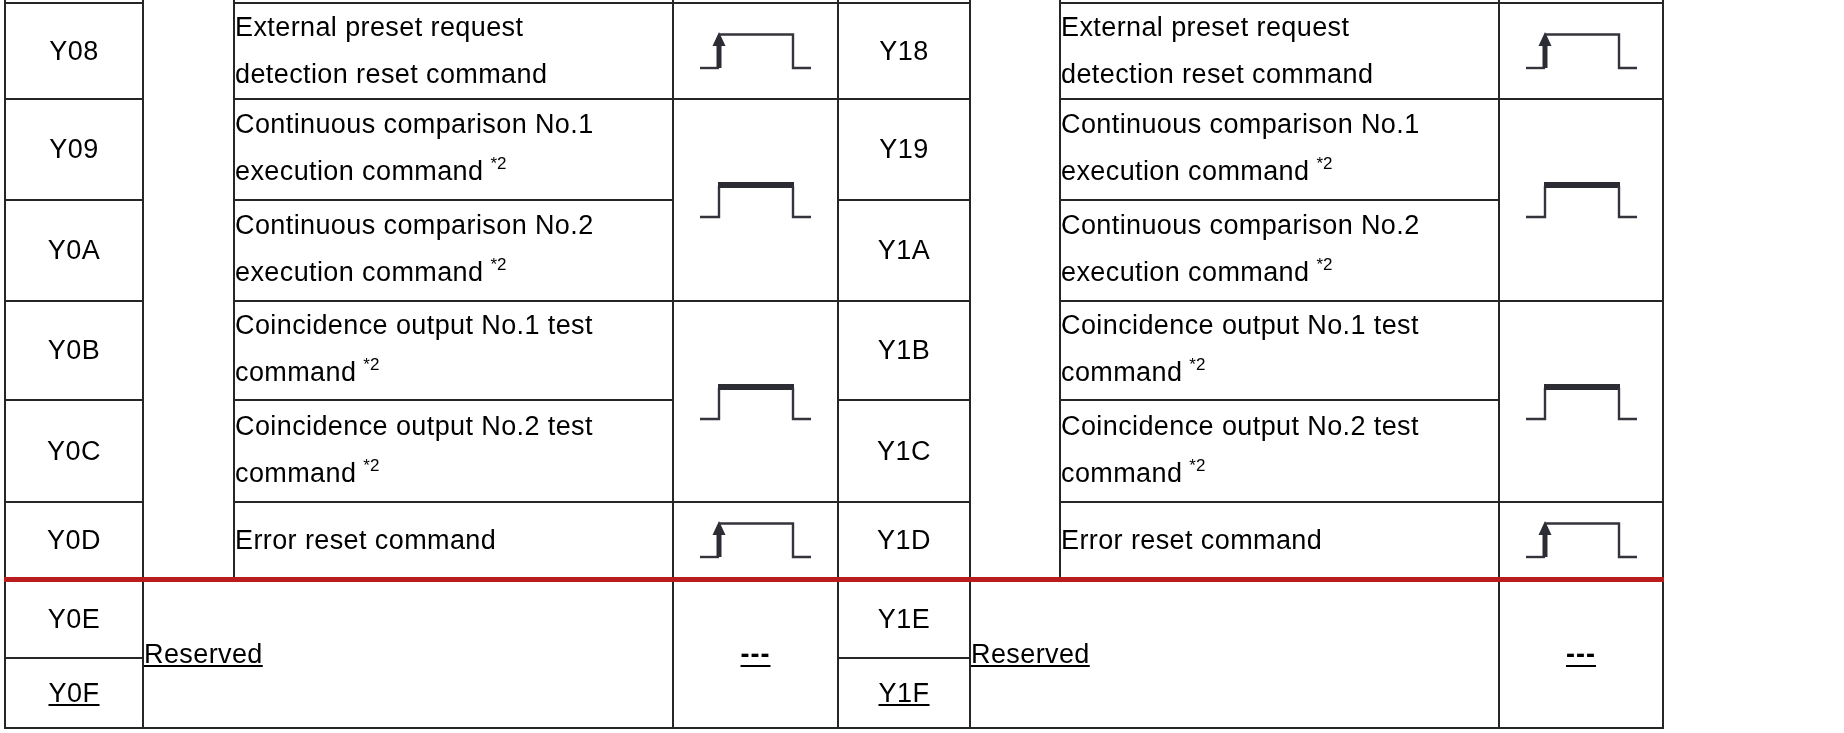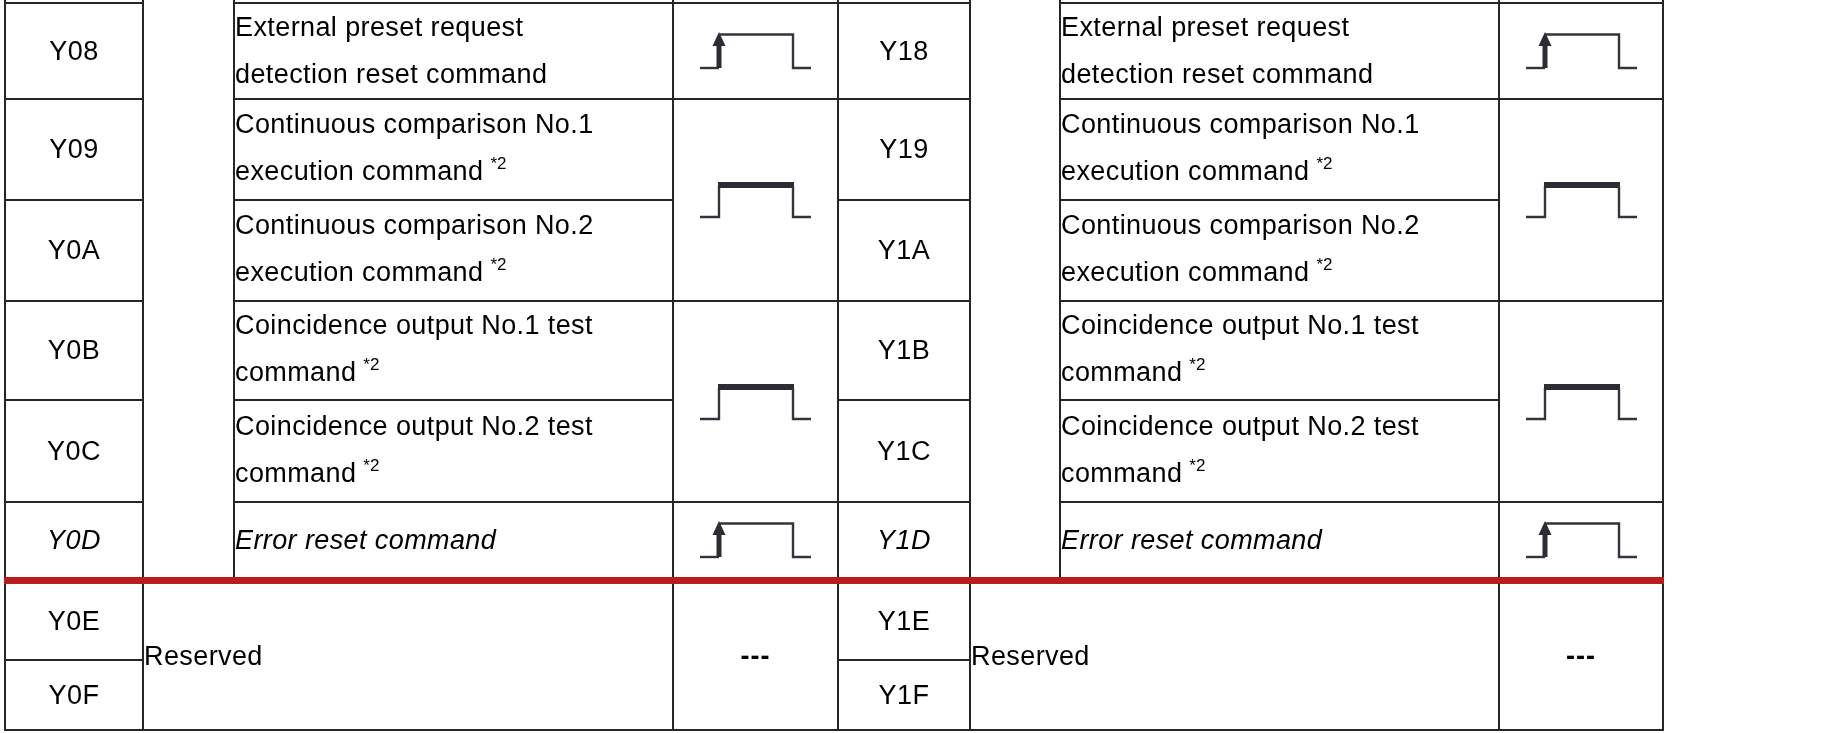--- a/index.html
+++ b/index.html
@@ -26,21 +26,21 @@
   
   col.c-code-l{width:138px;} col.c-gap-l{width:91px;} col.c-desc-l{width:439px;} col.c-wf-l{width:165px;}
   col.c-code-r{width:132px;} col.c-gap-r{width:90px;} col.c-desc-r{width:439px;} col.c-wf-r{width:164px;}
   
   tr.row-crop td{height:2px;border-top:none;}
   tr.row-y08 td{height:86px;}
   tr.row-y09 td{height:99px;}
   tr.row-y0a td{height:99px;}
   tr.row-y0b td{height:97px;}
   tr.row-y0c td{height:100px;}
-  tr.row-y0d td{height:74px;font-style:italic;}
+  tr.row-y0d td{height:74px;}
   tr.row-y0e td{height:75px;}
   tr.row-y0f td{height:68px;text-align:center;}
   
   td.code{
     background:#d8d8d8;
     text-align:center;vertical-align:middle;
     font-size:27px;letter-spacing:0.5px;
   }
   td.desc{vertical-align:middle;padding-left:11px;}
   td.desc .ln{
@@ -55,23 +55,23 @@
   td.wf{text-align:center;vertical-align:middle;}
   td.na{
     text-align:center;vertical-align:middle;
     font-size:27px;font-weight:bold;letter-spacing:1px;
   }
   td.reserved{
     vertical-align:middle;padding-left:13px;
     font-size:27px;letter-spacing:0.4px;
   }
   
-  tr.row-y0e td{border-top:7px solid #b91c1c;}
-  
-  td.deep{border-bottom:7px solid #0d0d0d;}
+  tr.row-y0e td{border-top:5px solid #b91c1c;}
+  
+  td.deep{border-bottom:7px solid #0d0d0d;text-decoration:underline;}
   
   td.open-r{border-right:none;}
   
   svg.wfsvg{display:block;margin:0 auto;}
   .thin{stroke:#34343c;stroke-width:2.4;fill:none;}
   .shaft{stroke:#2c2c34;stroke-width:5;fill:none;}
   .head{fill:#2c2c34;stroke:none;}
   .bar{stroke:#2c2c34;stroke-width:6;fill:none;}
 </style>
 </head>

